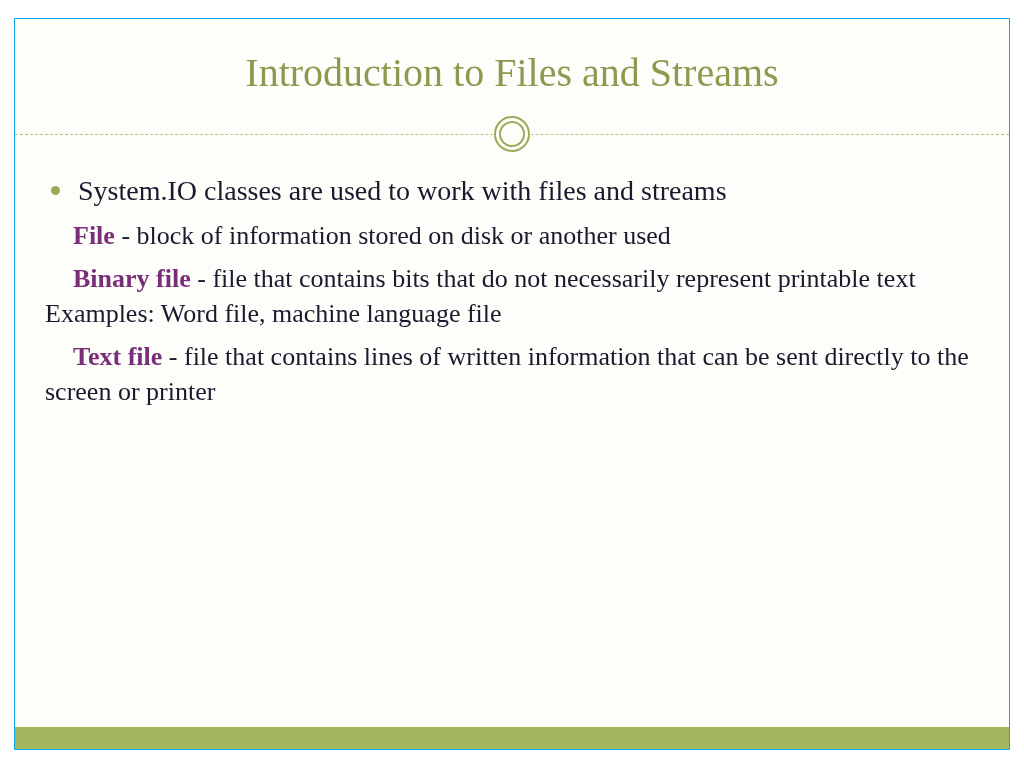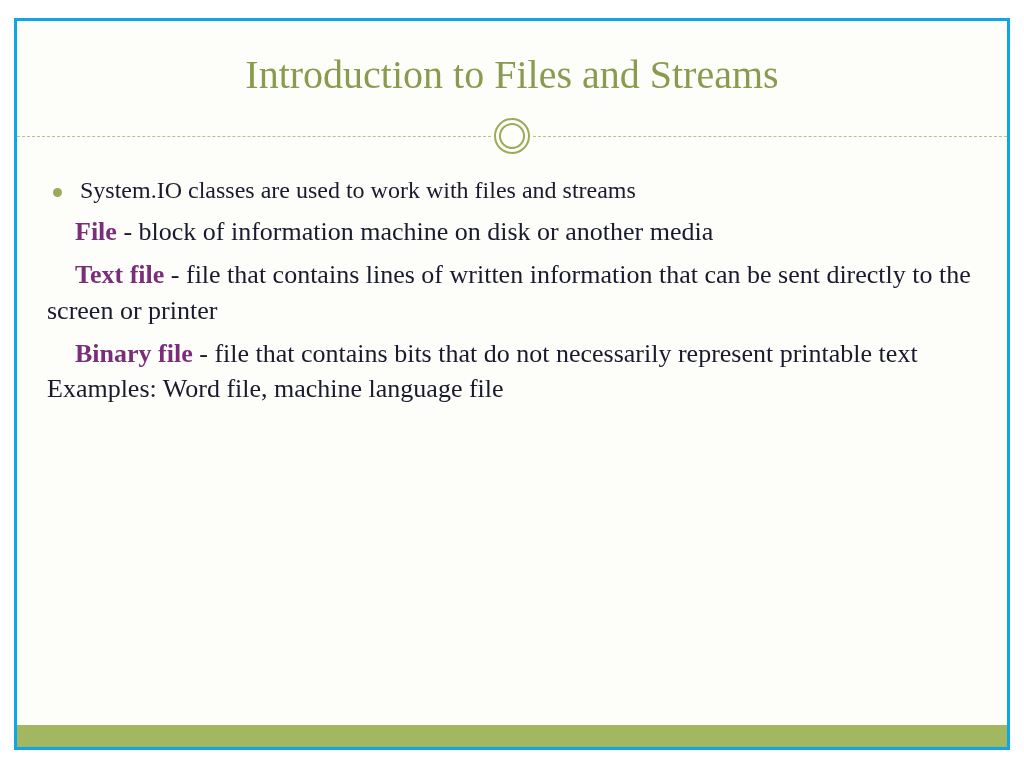--- a/index.html
+++ b/index.html
@@ -7,21 +7,21 @@
     width: 1024px;
     height: 768px;
     background: #ffffff;
     font-family: Georgia, 'Times New Roman', serif;
     padding: 18px 14px 0 14px;
     overflow: hidden;
   }
   .slide {
     width: 100%;
     height: 732px;
-    border: 3px solid #0ea5e9;
+    border: 1px solid #0ea5e9;
     background: #fdfdfa;
     position: relative;
   }
   .title {
     text-align: center;
     font-size: 40px;
     color: #8a9b4f;
     font-weight: normal;
     padding: 30px 0 18px 0;
     font-family: Georgia, serif;
@@ -62,21 +62,21 @@
     border: 2px solid #9aab5a;
     border-radius: 50%;
   }
   .content {
     padding: 18px 30px 0 30px;
     color: #1a1a2e;
   }
   .bullet {
     display: flex;
     align-items: flex-start;
-    font-size: 24px;
+    font-size: 28px;
     line-height: 1.35;
     margin-bottom: 8px;
     text-align: right;
   }
   .dot {
     width: 9px; height: 9px;
     border-radius: 50%;
     background: #9aab5a;
     margin-top: 14px;
     margin-right: 18px;
@@ -118,28 +118,28 @@
   </div>
 
   <div class="content">
 
     <div class="bullet">
       <div class="dot"></div>
       <div>System.IO classes are used to work with files and streams</div>
     </div>
 
     <div class="def">
-      <span class="term">File</span><span> - block of information machine on disk or another media</span>
+      <span class="term">File</span><span> - block of information stored on disk or another used</span>
+    </div>
+
+    <div class="def">
+      <span class="term">Binary file</span><span> - file that contains bits that do not necessarily represent printable text Examples: Word file, machine language file</span>
     </div>
 
     <div class="def">
       <span class="term">Text file</span><span> - file that contains lines of written information that can be sent directly to the screen or printer</span>
-    </div>
-
-    <div class="def">
-      <span class="term">Binary file</span><span> - file that contains bits that do not necessarily represent printable text Examples: Word file, machine language file</span>
     </div>
 
 
   </div>
 
   <div class="footer-bar"></div>
 </div>
 
 </body></html>

